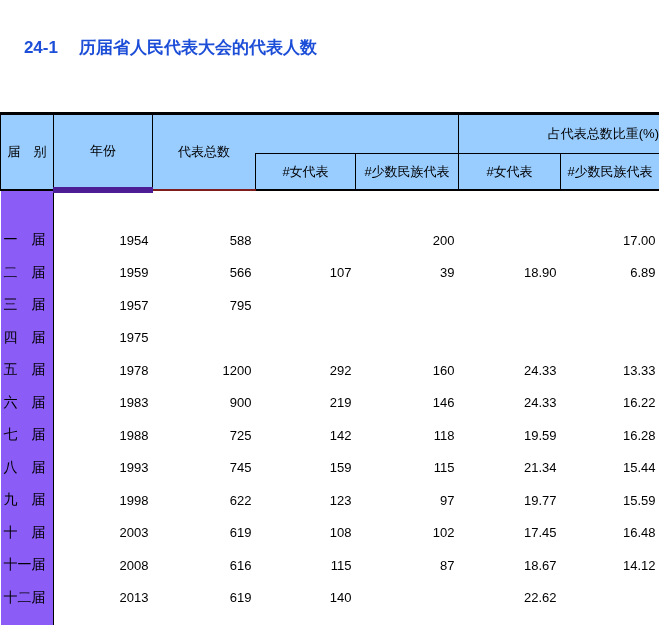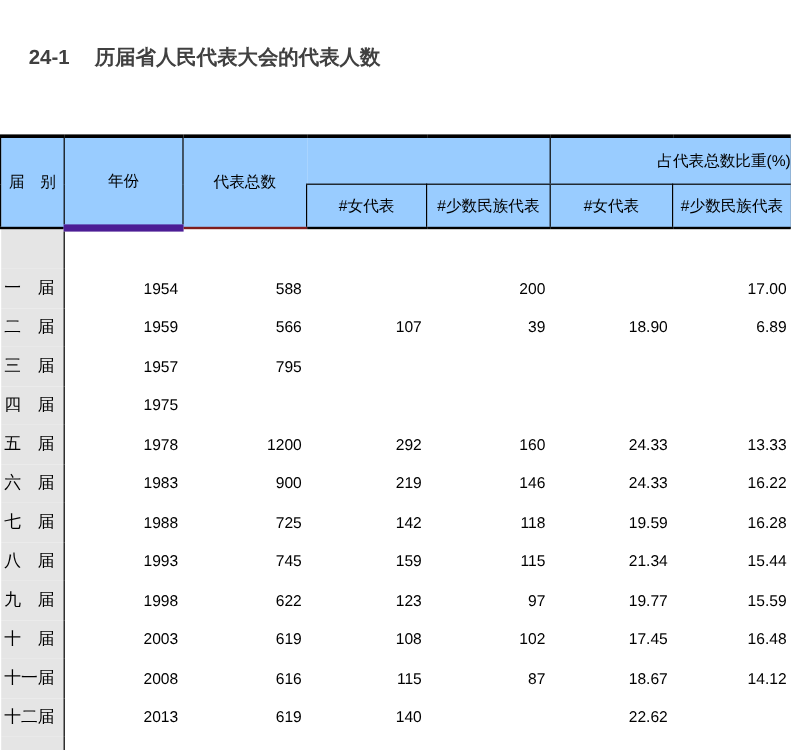--- a/index.html
+++ b/index.html
@@ -18,21 +18,21 @@
     position: relative;
     width: 659px;
     height: 625px;
     background: #ffffff;
   }
   .title {
     margin: 10px 4px 0 5px;
     font-size: 17px;
     line-height: 25px;
     font-weight: bold;
-    color: #404040;
+    color: #1d4ed8;
     white-space: pre;
   }
   .title .title-number {
     margin-right: 21px;
   }
   table.stats {
     border-collapse: collapse;
     table-layout: fixed;
     width: 659px;
     margin-top: 27px;
@@ -77,21 +77,21 @@
     border-right: 1px solid #000;
   }
   
   tbody td {
     background: #ffffff;
     font-size: 13px;
     padding: 0;
     vertical-align: middle;
   }
   td.session {
-    background: #e5e5e5;
+    background: #8b5cf6;
     border-right: 1px solid #000;
     font-size: 14px;
     text-align: left;
     padding-left: 3px;
     white-space: pre;
   }
   tr.data-row td { height: 32.5px; }
   td.num {
     text-align: right;
     padding-right: 4px;

